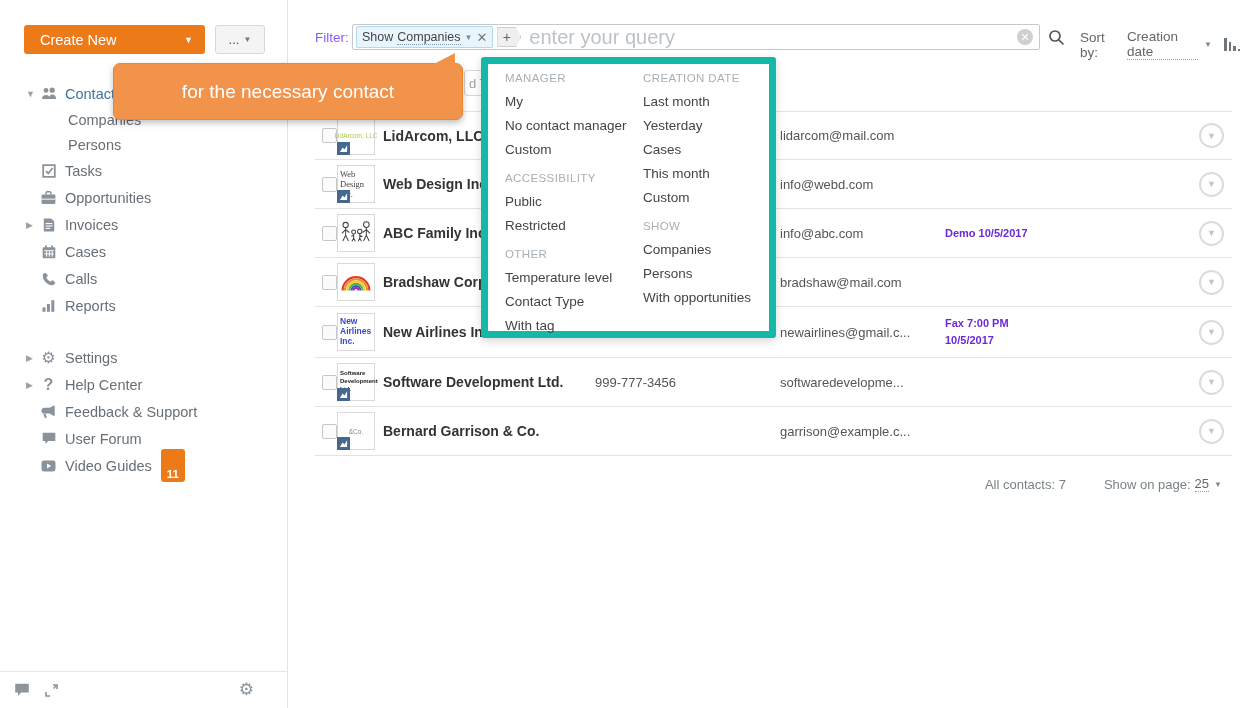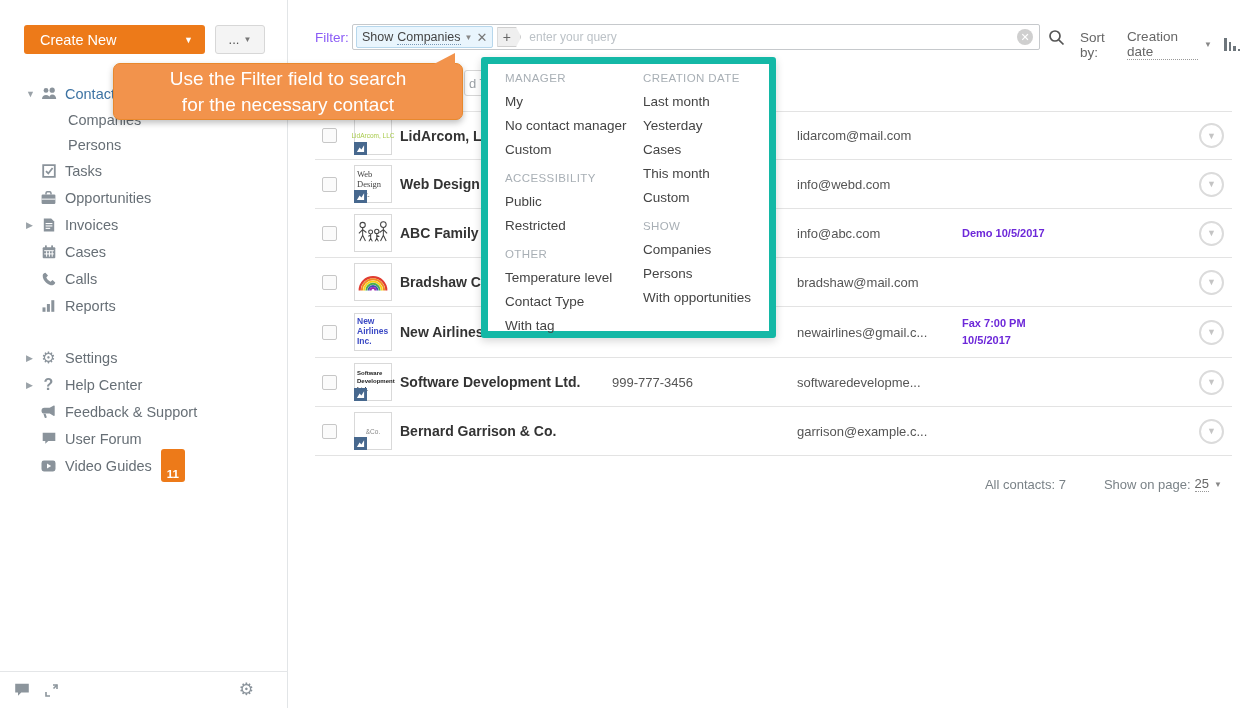--- a/index.html
+++ b/index.html
@@ -34,21 +34,21 @@
   .f-box{position:absolute;left:64px;top:24px;width:688px;height:26px;border:1px solid #C6C9CC;border-radius:2px;box-sizing:border-box;
       display:flex;align-items:center;background:#fff;}
   .chip{margin-left:3px;height:20px;background:#E9F5FD;border:1px solid #B7D7EC;border-radius:2px;display:flex;align-items:center;
       padding:0 5px;font-size:12.5px;color:#444;gap:4px;}
   .chip .chip-val{border-bottom:1px dotted #7A9AB8;cursor:pointer;}
   .chip .car{font-size:8px;color:#888;cursor:pointer;}
   .chip .x{color:#777;font-size:13px;cursor:pointer;line-height:1;}
   .plus-btn{margin-left:4px;width:24px;height:20px;background:#EFEFEF;border:1px solid #CFCFCF;color:#666;font-size:14px;
       display:flex;align-items:center;justify-content:center;cursor:pointer;
       clip-path:polygon(0 0,78% 0,100% 50%,78% 100%,0 100%);padding-right:5px;box-sizing:border-box;}
-  .f-input{flex:1;border:none;outline:none;font-size:12px;color:#444;padding:0 8px;font-family:"Liberation Sans",sans-serif;background:transparent;}
+  .f-input{flex:1;border:none;outline:none;font-size:20px;color:#444;padding:0 8px;font-family:"Liberation Sans",sans-serif;background:transparent;}
   .f-input::placeholder{color:#BCC2C7;}
   .clear-ic{width:16px;height:16px;border-radius:50%;background:#CFCFCF;color:#fff;font-size:11px;display:flex;align-items:center;
       justify-content:center;margin-right:6px;cursor:pointer;flex:none;}
   .search-ic{position:absolute;left:760px;top:29px;cursor:pointer;}
   .sort{position:absolute;left:792px;top:29px;font-size:13.5px;color:#666;display:flex;align-items:center;gap:6px;}
   .sort .sort-val{border-bottom:1px dotted #999;cursor:pointer;}
   .sort .car{font-size:8px;color:#888;cursor:pointer;}
   .bars-ic{display:flex;align-items:flex-end;gap:2px;height:13px;margin-left:6px;cursor:pointer;}
   .bars-ic i{display:block;width:2.5px;background:#6E767C;}
   
@@ -68,21 +68,21 @@
   .fcol.r{left:155px;width:132px;}
   .fm-h{height:24px;line-height:24px;margin-top:4px;color:#A8AFB5;font-size:11.5px;letter-spacing:.4px;}
   .fm-h.first{margin-top:0;}
   .fm-i{height:24px;line-height:24px;color:#444;font-size:13.5px;cursor:pointer;white-space:nowrap;}
   
   .table{position:absolute;left:315px;top:111px;width:917px;z-index:1;}
   .trow{display:flex;align-items:center;height:49px;border-bottom:1px solid #E3E3E3;box-sizing:border-box;}
   .trow.first{border-top:1px solid #E3E3E3;}
   .trow.tall{height:51px;}
   .cb{width:13px;height:13px;border:1px solid #C7C7C7;background:#FBFBFB;border-radius:2px;margin-left:7px;flex:none;cursor:pointer;}
-  .logo{width:38px;height:38px;border:1px solid #D9D9D9;background:#fff;margin-left:17px;flex:none;position:relative;
+  .logo{width:38px;height:38px;border:1px solid #D9D9D9;background:#fff;flex:none;position:relative;
       display:flex;align-items:center;justify-content:center;box-sizing:border-box;}
   .lg-green{color:#A9CB4D;font-size:6.5px;white-space:nowrap;}
   .lg-serif{font-family:"Liberation Serif",serif;font-size:8.5px;color:#444;line-height:1.2;text-align:left;width:100%;padding-left:2px;box-sizing:border-box;}
   .lg-blue{color:#3B49C4;font-weight:bold;font-size:8.5px;line-height:1.15;text-align:left;width:100%;padding-left:2px;box-sizing:border-box;}
   .lg-small{font-size:6px;font-weight:bold;color:#222;line-height:1.3;text-align:left;width:100%;padding-left:2px;box-sizing:border-box;}
   .lg-tiny{font-size:6.5px;color:#888;white-space:nowrap;}
   .cbadge{position:absolute;left:-1px;bottom:-1px;width:13px;height:13px;background:#47688E;display:flex;align-items:center;justify-content:center;}
   .cell-name{width:212px;margin-left:8px;font-size:14px;font-weight:bold;color:#333;white-space:nowrap;overflow:hidden;cursor:pointer;flex:none;}
   .cell-phone{width:185px;font-size:13px;color:#555;flex:none;}
   .cell-email{width:165px;font-size:13px;color:#555;white-space:nowrap;overflow:hidden;cursor:pointer;flex:none;}
@@ -467,15 +467,14 @@
     <div class="fm-i">Custom</div>
     <div class="fm-h">SHOW</div>
     <div class="fm-i">Companies</div>
     <div class="fm-i">Persons</div>
     <div class="fm-i">With opportunities</div>
   </div>
 </div>
 
 <div class="tooltip">
   <span class="tail"></span>
-  <span>Use the Filter field to search</span>
   <span>for the necessary contact</span>
 </div>
 
 </body></html>

